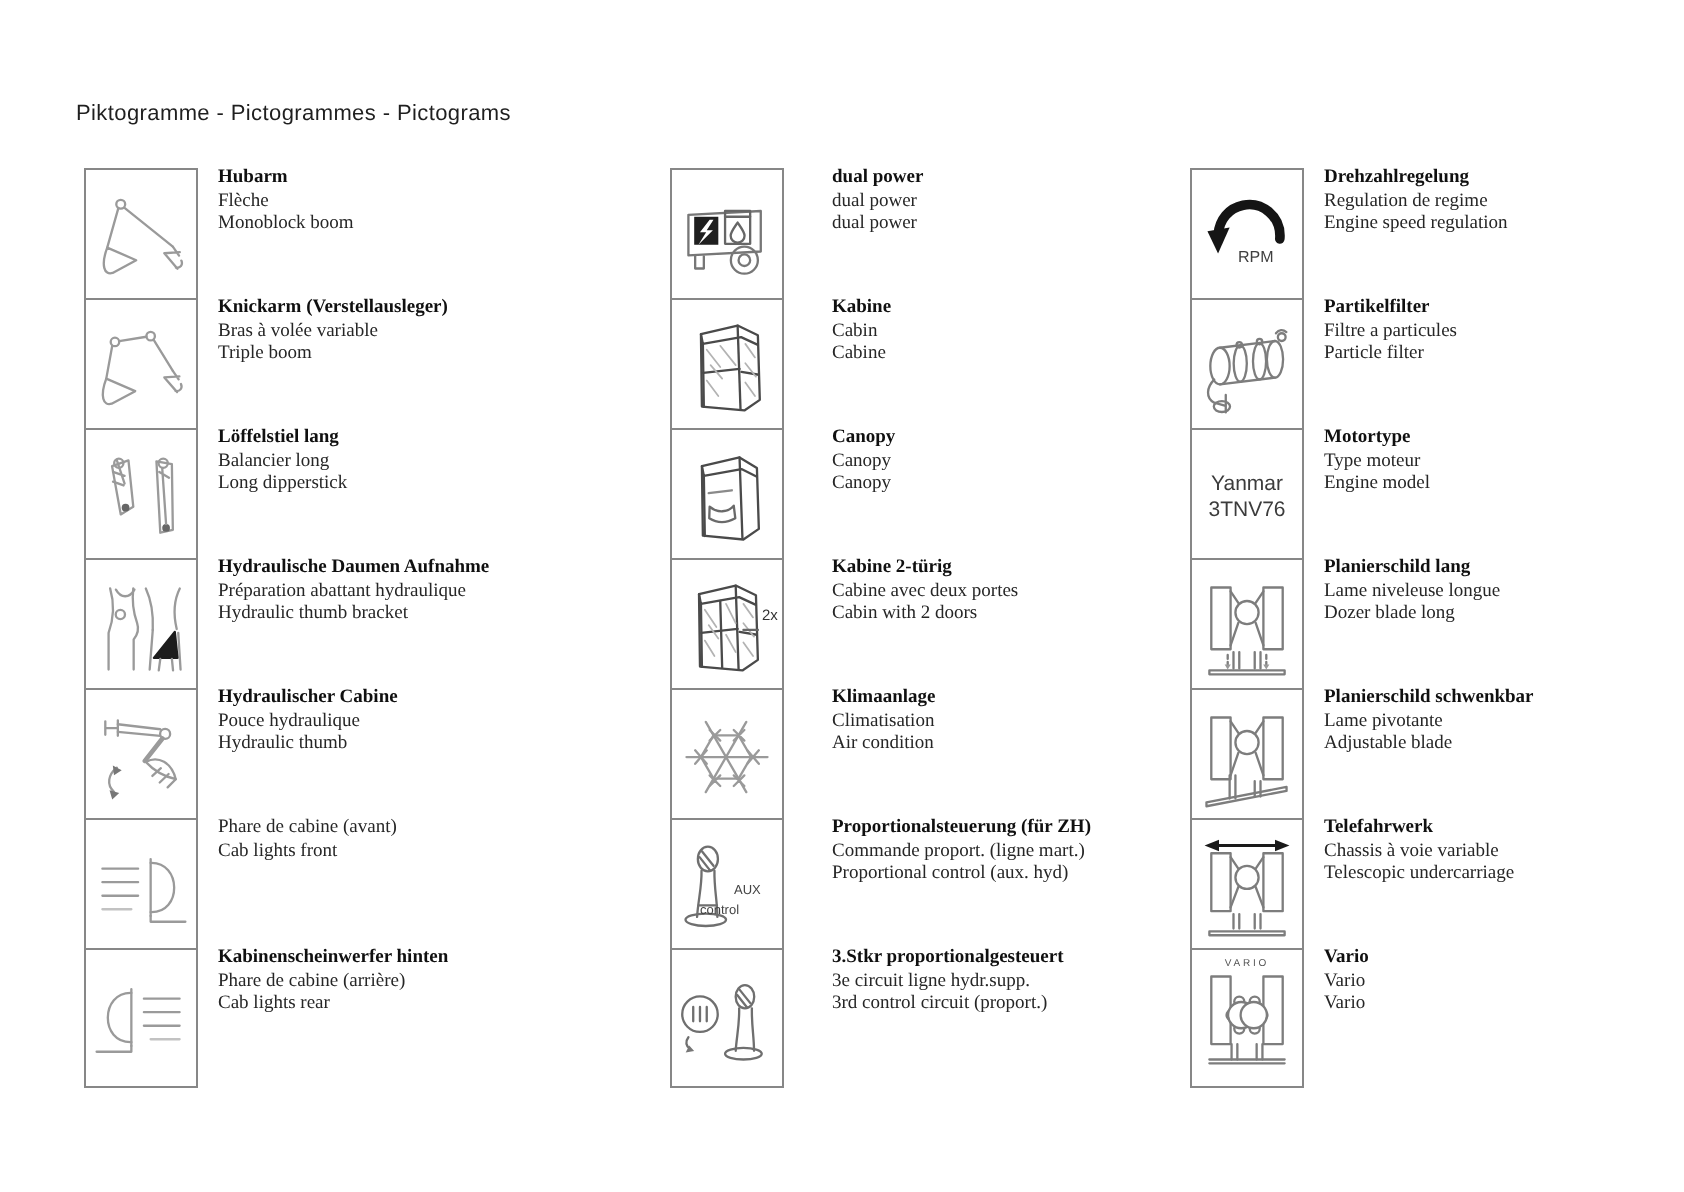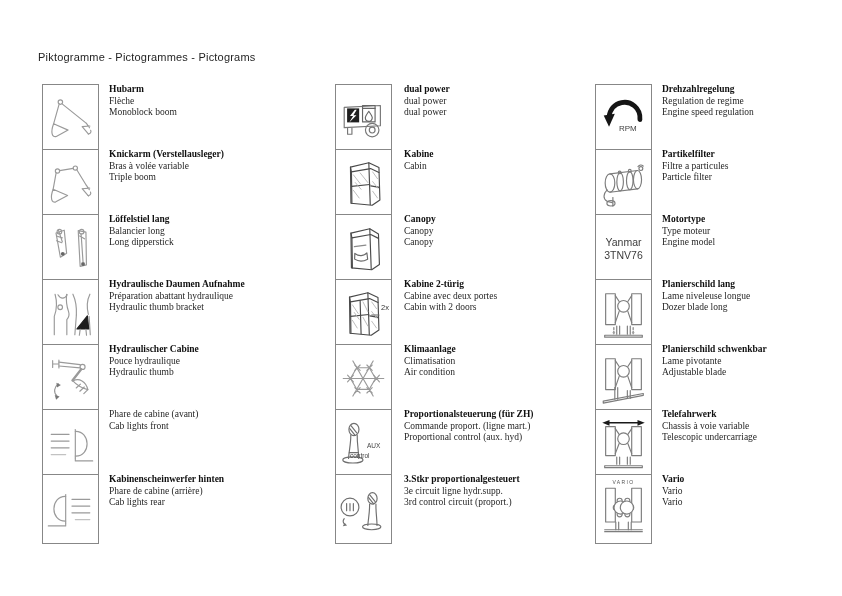--- a/index.html
+++ b/index.html
@@ -7,21 +7,21 @@
         font-family:"Liberation Sans",sans-serif;}
   .doc-title{position:absolute;left:38px;top:51px;font-size:11px;color:#1f1f1f;
              font-weight:500;letter-spacing:.2px;}
   .row{position:absolute;display:flex;}
   .icon-box{position:relative;width:57px;height:70px;border:1.5px solid #878787;
             box-sizing:border-box;background:#fff;flex:0 0 auto;}
   .icon-box svg{position:absolute;left:0;top:0;width:100%;height:100%;
                 stroke:#9a9a9a;fill:none;stroke-width:1.2;
                 stroke-linecap:round;stroke-linejoin:round;}
   .txt{margin-left:10px;width:235px;padding-top:0;font-family:Liberation Serif, serif;}
-  .col-b .txt{margin-left:12px;}
+  .col-b .txt{margin-left:24px;}
   .t{font-size:9.5px;font-weight:bold;color:#101010;line-height:11.6px;}
   .l{font-size:9.5px;color:#262626;line-height:11.6px;}
   .ov{position:absolute;color:#3f3f3f;}
   .ov-rpm{left:23px;top:39px;font-size:8px;}
   .ov-aux1{left:31px;top:32px;font-size:6.5px;color:#444;}
   .ov-aux2{left:14px;top:42px;font-size:6.5px;color:#444;}
   .ov-vario{left:0;right:0;top:4px;text-align:center;font-size:5px;
             letter-spacing:1.4px;color:#555;}
   .ov-2x{left:44px;top:23px;font-size:7.5px;background:#fff;padding:0 1px;color:#333;}
   .engine-text{position:absolute;inset:0;display:flex;flex-direction:column;
@@ -202,20 +202,21 @@
           <path d="M16.2 31 L35 29 M36 30.5 L45 32"></path>
         </g>
         <g stroke="#b3b3b3" stroke-width="0.9">
           <path d="M18 19 l7 9 M20 27 l6 7 M25 17 l8 10 M38 16 l5 7 M38 26 l5.5 7 M18 35 l6 8 M38 36 l5 7"></path>
         </g>
       </svg>
     </div>
     <div class="txt">
       <div class="t">Kabine</div>
       <div class="l">Cabin</div>
+      <div class="l">Cabine</div>
     </div>
   </div>
 
   <div class="row col-b" style="left:335px;top:214px">
     <div class="icon-box">
       <svg viewBox="0 0 57 57">
         <g stroke="#4a4a4a">
           <path d="M15.5 12 L35 7.5 L44 13 L45 44.5 L37 50 L16 48 Z"></path>
           <path d="M35 7.5 L36.5 49.4"></path>
           <path d="M15.5 12 L16.5 17 L36 13.5 L44 17.5"></path>

